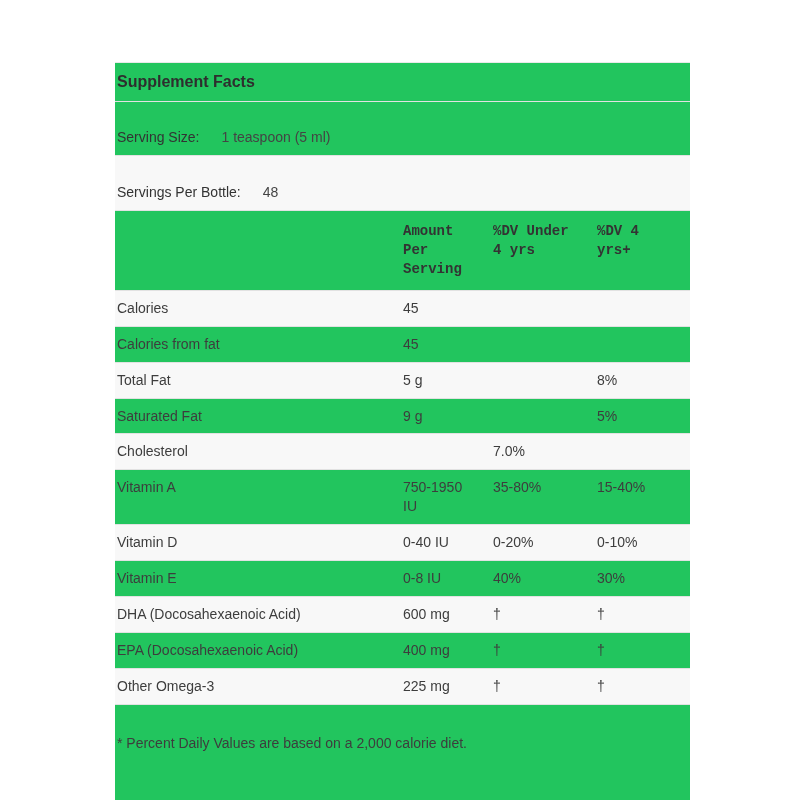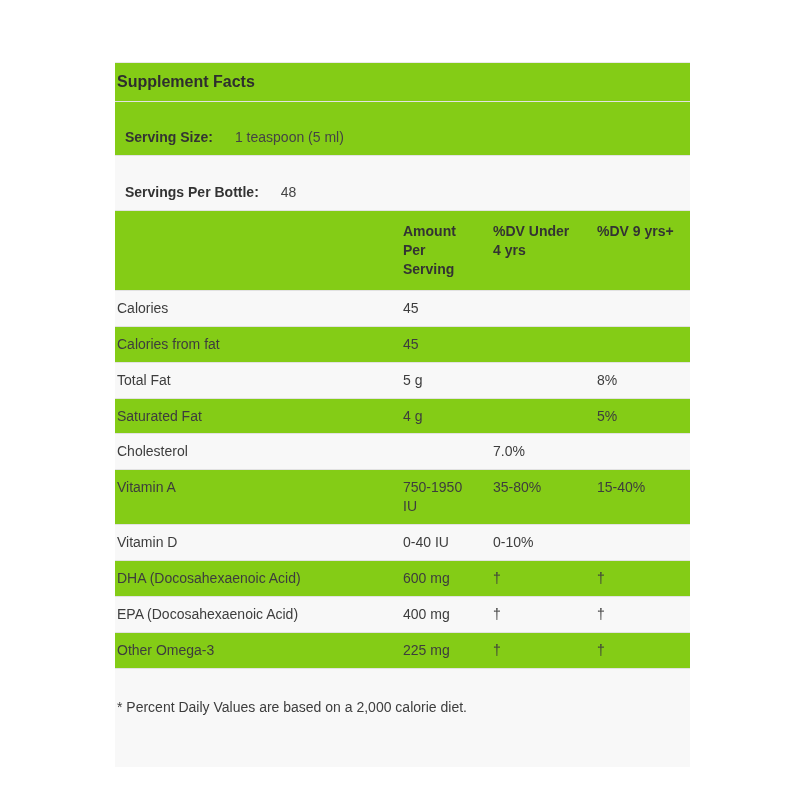--- a/index.html
+++ b/index.html
@@ -16,48 +16,49 @@
     top: 62px;
     width: 575px;
     border-top: 1px solid #e9e9e9;
     color: #3d3d3d;
     font-size: 14px;
   }
   .t-row {
     display: grid;
     grid-template-columns: 286px 90px 104px 95px;
     border-bottom: 1px solid #e2e2e2;
-    background: #84cc16;
+    background: #22c55e;
   }
   
   .t-row:nth-child(odd):not(:first-child) { background: #f8f8f8; }
   .t-row:last-child { border-bottom: none; }
 
   .cell {
     padding: 8px 12px 8px 2px;
     line-height: 1.35;
     white-space: pre-line;
   }
   .span-row .cell { grid-column: 1 / 5; }
 
   .title-row .cell {
     font-size: 16px;
     font-weight: bold;
     color: #2e2e2e;
     padding-top: 8px;
     padding-bottom: 8px;
   }
-  .kv-label { font-weight: bold; color: #333333; margin-left: 8px; }
+  .kv-label { font-weight: normal; color: #333333; }
   .kv-value { margin-left: 22px; color: #444444; }
 
   .header-row .cell {
     font-weight: bold;
     color: #333333;
     padding-top: 11px;
     padding-bottom: 11px;
+    font-family: Liberation Mono, monospace;
   }
   .section-row .cell { font-weight: bold; color: #333333; }
 
   .footnote-row .cell {
     color: #3d3d3d;
     line-height: 1.5;
     padding-top: 7px;
     padding-bottom: 7px;
   }
 </style>
@@ -81,21 +82,21 @@
       <span class="kv-label">Servings Per Bottle:</span><span class="kv-value">48</span>
     </div>
   </div>
 
   <div class="t-row header-row">
     <div class="cell"></div>
     <div class="cell">Amount Per
 Serving</div>
     <div class="cell">%DV Under
 4 yrs</div>
-    <div class="cell">%DV 9 yrs+</div>
+    <div class="cell">%DV 4 yrs+</div>
   </div>
 
   <div class="t-row">
     <div class="cell">Calories</div>
     <div class="cell">45</div>
     <div class="cell"></div>
     <div class="cell"></div>
   </div>
 
   <div class="t-row">
@@ -107,21 +108,21 @@
 
   <div class="t-row">
     <div class="cell">Total Fat</div>
     <div class="cell">5 g</div>
     <div class="cell"></div>
     <div class="cell">8%</div>
   </div>
 
   <div class="t-row">
     <div class="cell">Saturated Fat</div>
-    <div class="cell">4 g</div>
+    <div class="cell">9 g</div>
     <div class="cell"></div>
     <div class="cell">5%</div>
   </div>
 
   <div class="t-row">
     <div class="cell">Cholesterol</div>
     <div class="cell"></div>
     <div class="cell">7.0%</div>
   </div>
 
@@ -129,23 +130,30 @@
     <div class="cell">Vitamin A</div>
     <div class="cell">750-1950
 IU</div>
     <div class="cell">35-80%</div>
     <div class="cell">15-40%</div>
   </div>
 
   <div class="t-row">
     <div class="cell">Vitamin D</div>
     <div class="cell">0-40 IU</div>
+    <div class="cell">0-20%</div>
     <div class="cell">0-10%</div>
   </div>
 
+  <div class="t-row">
+    <div class="cell">Vitamin E</div>
+    <div class="cell">0-8 IU</div>
+    <div class="cell">40%</div>
+    <div class="cell">30%</div>
+  </div>
 
 
   <div class="t-row">
     <div class="cell">DHA (Docosahexaenoic Acid)</div>
     <div class="cell">600 mg</div>
     <div class="cell">†</div>
     <div class="cell">†</div>
   </div>
 
   <div class="t-row">

